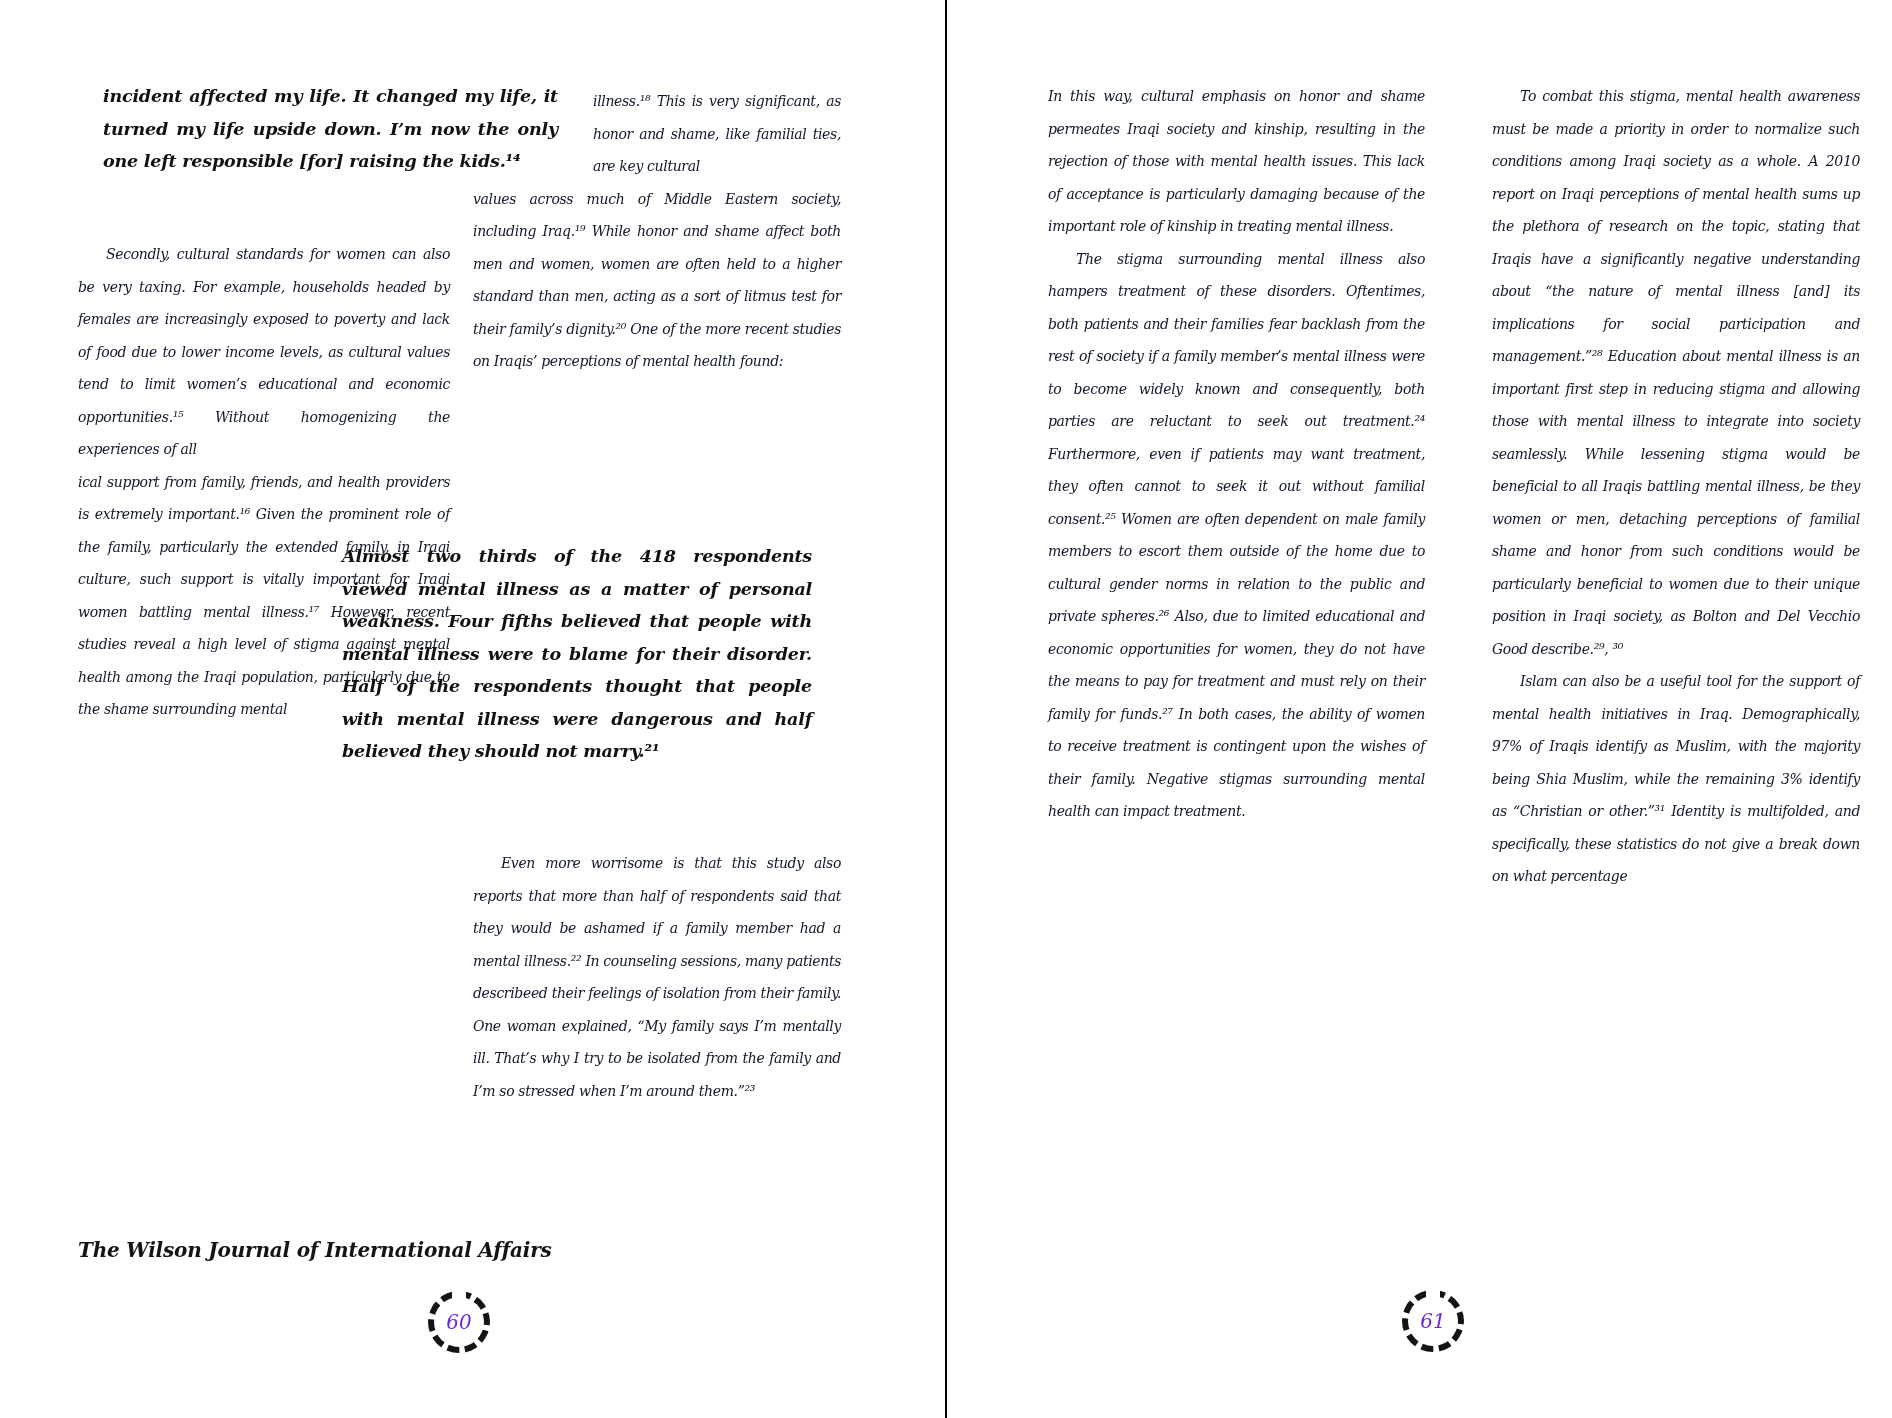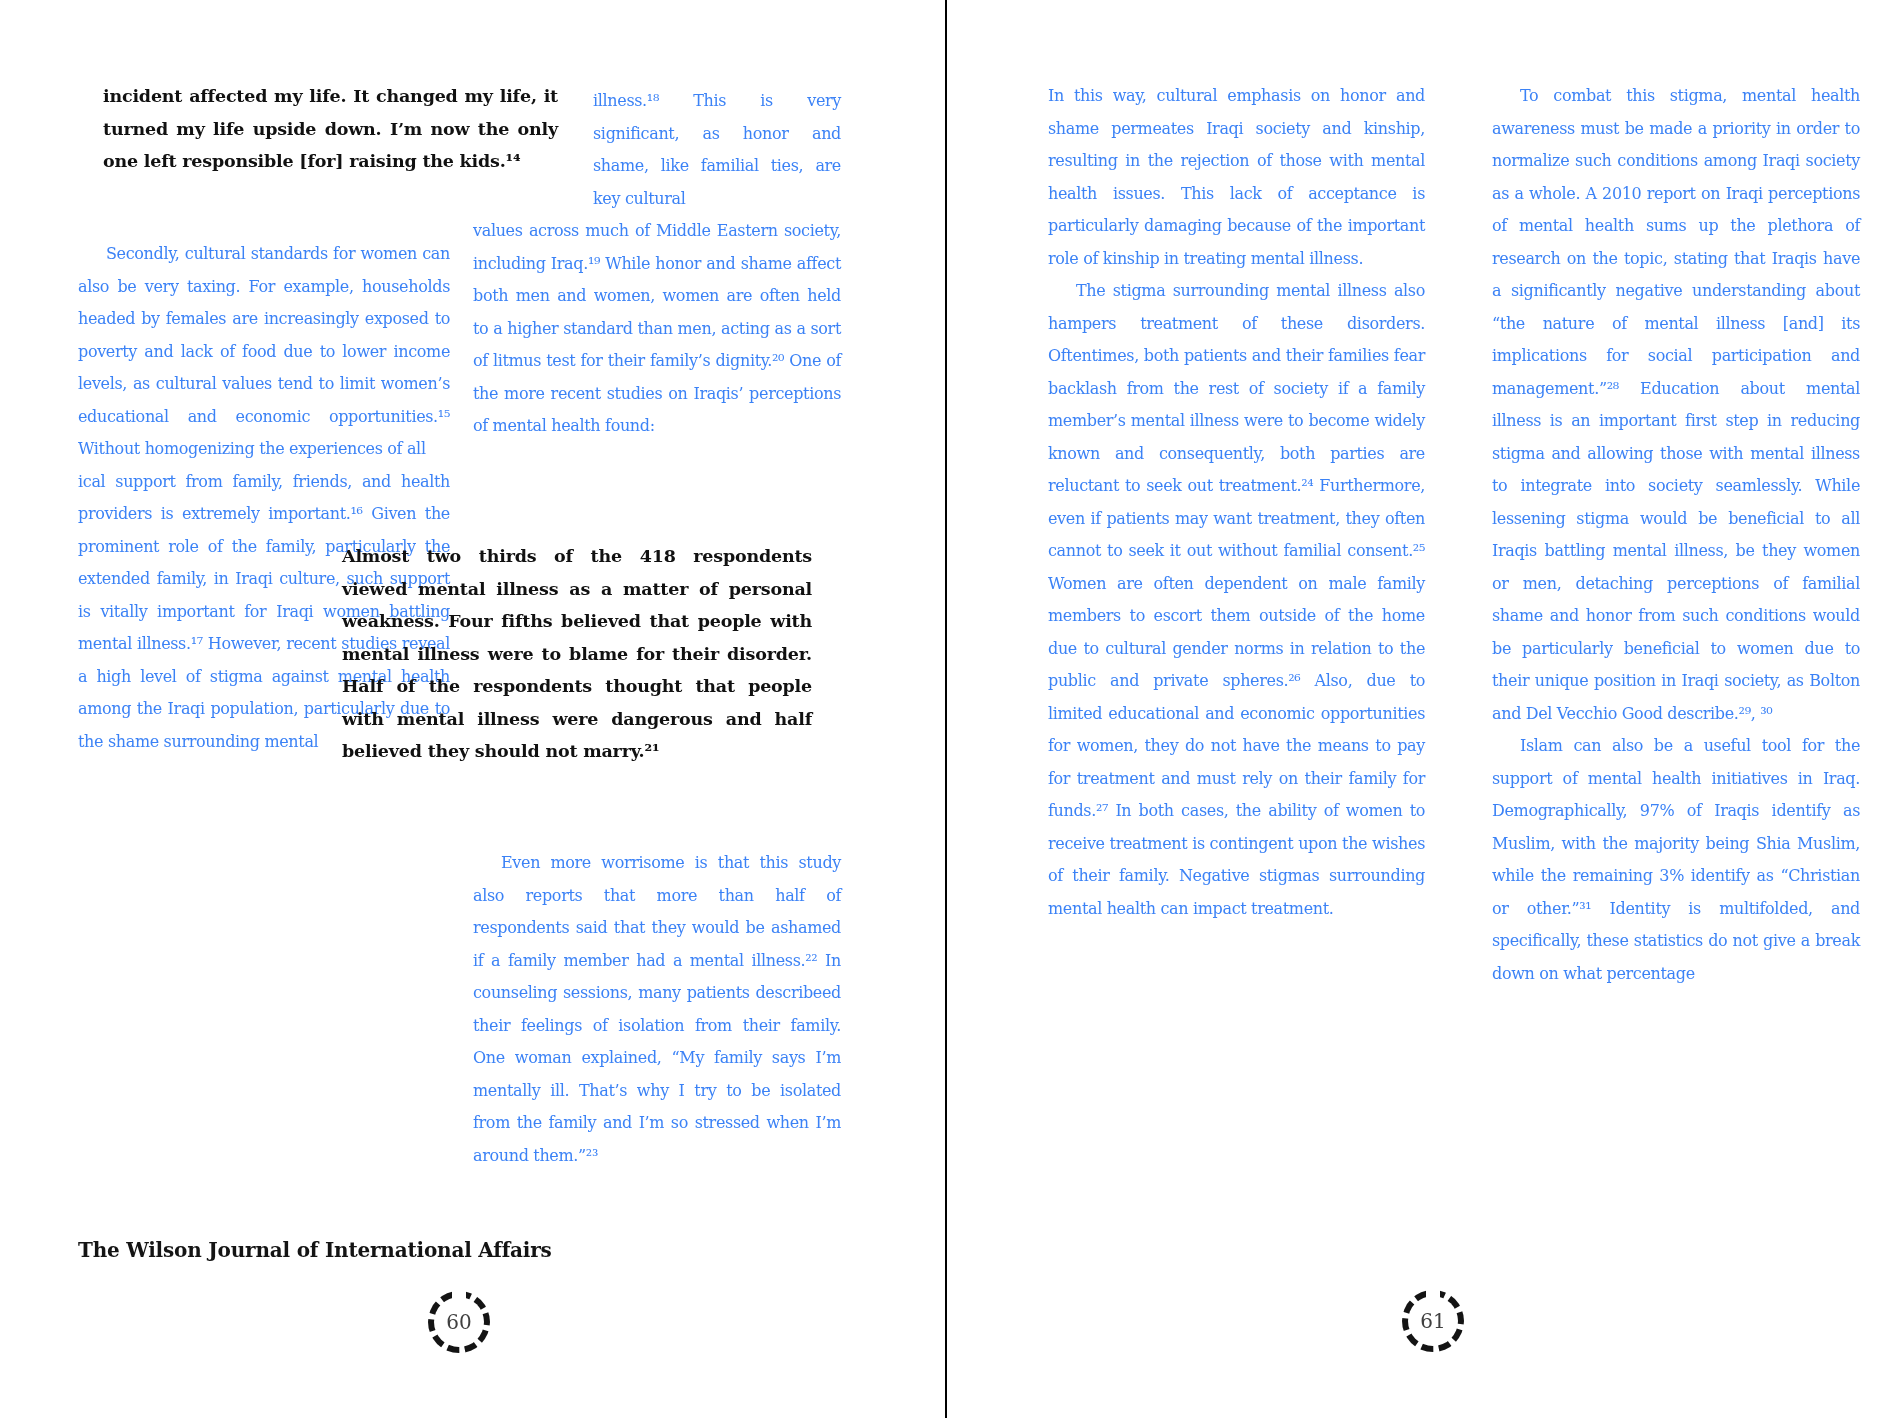--- a/index.html
+++ b/index.html
@@ -2,25 +2,25 @@
 <html><head>
 <meta charset="utf-8">
 <style>
   html, body { margin:0; padding:0; }
   body {
     width:1892px; height:1418px; position:relative; overflow:hidden;
     background:#ffffff;
     font-family:"DejaVu Serif", serif;
     color:#1c1c1c;
   }
-  .page { position:absolute; inset:0; }
+  .page { position:absolute; inset:0;font-style:italic; }
   .tb {
     position:absolute;
-    font-size:16px; line-height:32.5px; letter-spacing:-0.35px;
-    text-align:justify; color:#3b82f6;
+    font-size:14px; line-height:32.5px; letter-spacing:-0.35px;
+    text-align:justify; color:#0f172a;
   }
   .para { margin:0; }
   .ind { text-indent:28px; }
   .quote {
     position:absolute;
     font-weight:bold; font-size:17.5px; line-height:32.5px; letter-spacing:-0.2px;
     text-align:justify; color:#111;
   }
   .q-top { left:103px; top:80px; width:455px; }
   .q-center { left:342px; top:540px; width:470px; }
@@ -43,21 +43,21 @@
     border:6px dashed #141414; border-radius:50%;
     display:flex; align-items:center; justify-content:center;
     background:#fff;
   }
   .wreath::before {
     content:""; position:absolute; top:-8px; left:50%;
     transform:translateX(-50%); width:14px; height:10px; background:#fff;
   }
   .wr-left { left:428px; top:1291px; }
   .wr-right { left:1402px; top:1290px; }
-  .pagenum { font-size:20px; color:#404040; letter-spacing:0; }
+  .pagenum { font-size:20px; color:#6d28d9; letter-spacing:0; }
 </style>
 </head>
 <body>
 
 <section class="page">
 
   <div class="quote q-top">incident affected my life. It changed my life, it turned my life upside down. I’m now the only one left responsible [for] raising the kids.¹⁴</div>
 
   <div class="tb col1-left">
     <div class="para ind">Secondly, cultural standards for women can also be very taxing. For example, households headed by females are increasingly exposed to poverty and lack of food due to lower income levels, as cultural values tend to limit women’s educational and economic opportunities.¹⁵ Without homogenizing the experiences of all</div>

